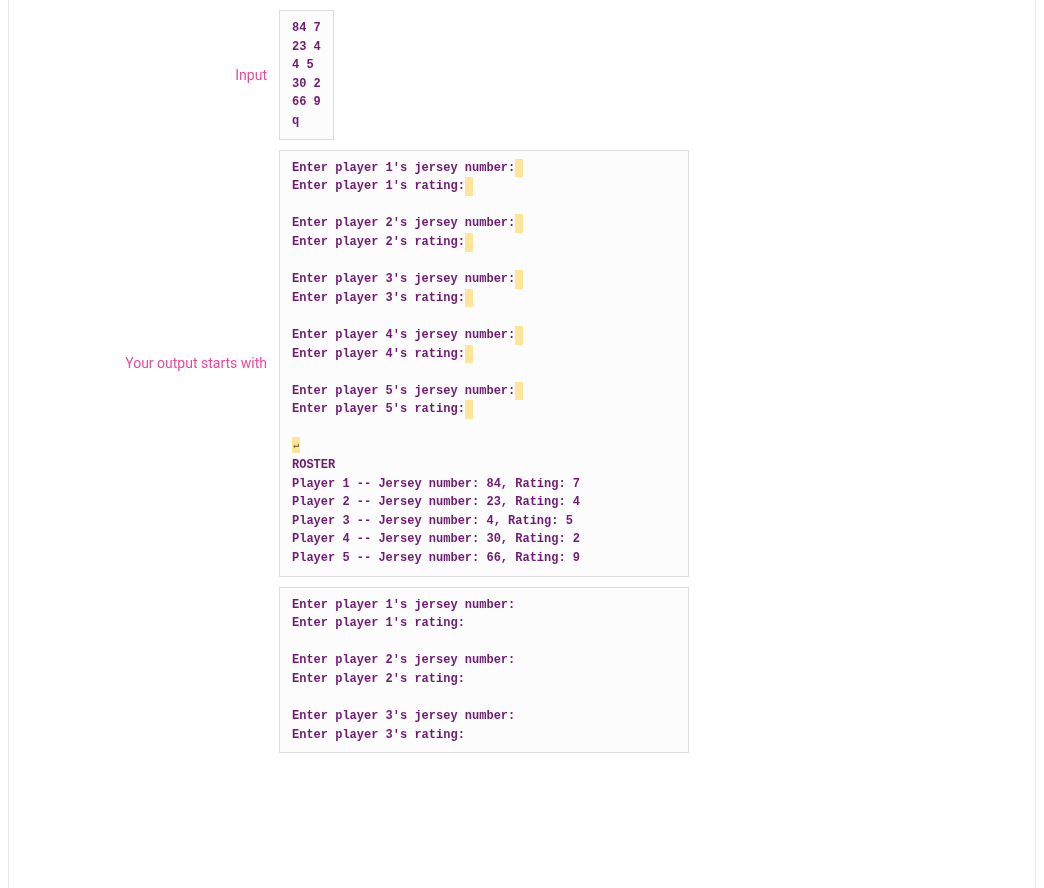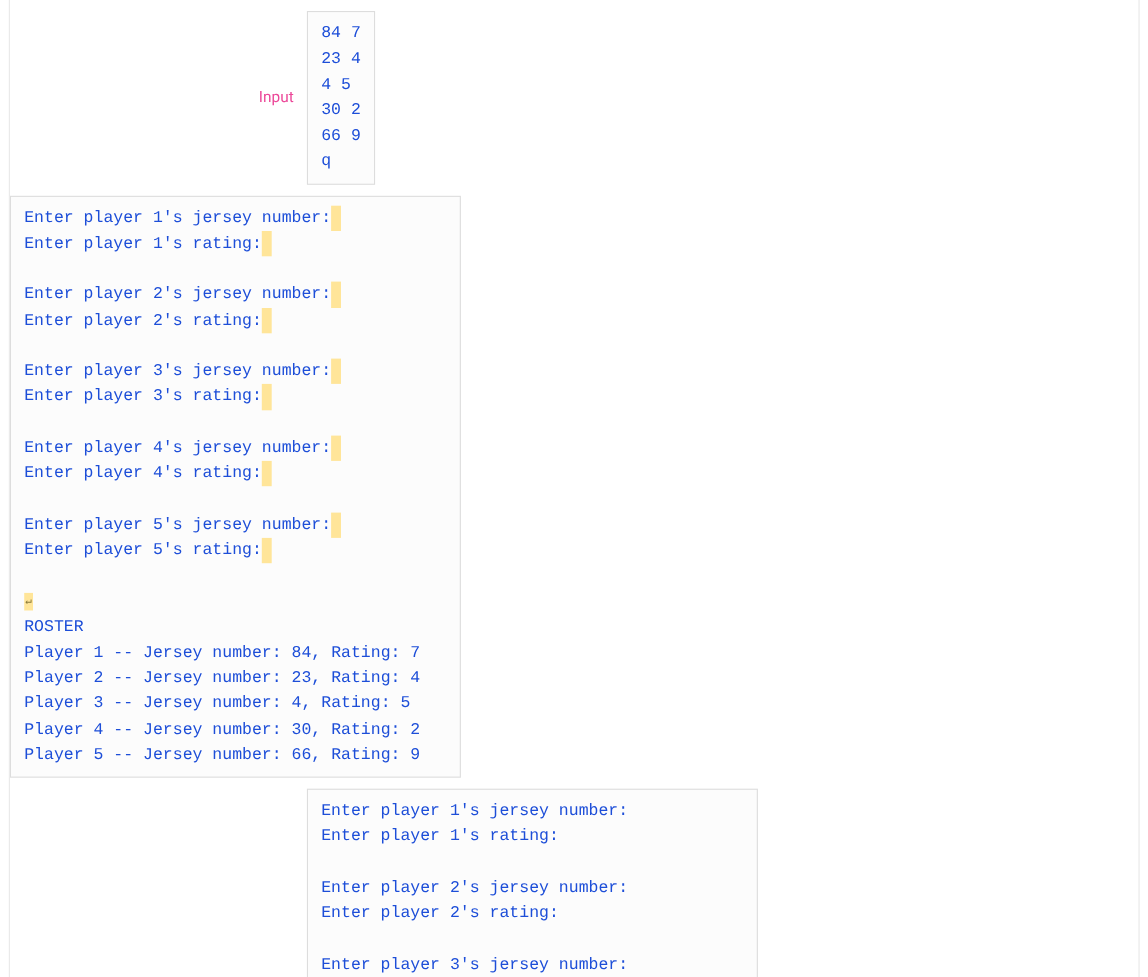--- a/index.html
+++ b/index.html
@@ -45,25 +45,26 @@
       justify-content: flex-end;
     }
     .content-col {
       flex: 0 0 auto;
     }
     .code-box {
       border: 1px solid #ddd;
       background: #fcfcfc;
       padding: 8px 12px;
       font-family: 'Courier New', Courier, monospace;
-      font-size: 15px;
+      font-size: 12px;
       line-height: 1.55;
-      color: #1d4ed8;
+      color: #701a75;
       white-space: pre;
       display: inline-block;
+      font-weight: bold;
     }
     .code-box.narrow {
       min-width: 50px;
     }
     .code-box.wide {
       min-width: 410px;
     }
     .hl {
       background-color: #ffe599;
       display: inline-block;
@@ -98,20 +99,21 @@
         <div class="code-box narrow" id="input-box">84 7
 23 4
 4 5
 30 2
 66 9
 q</div>
       </div>
     </div>
 
     <div class="row">
+      <div class="label-col">Your output starts with</div>
       <div class="content-col">
         <div class="code-box wide" id="output-hl-box">Enter player 1's jersey number:<span class="hl">&nbsp;</span>
 Enter player 1's rating:<span class="hl">&nbsp;</span>
 
 Enter player 2's jersey number:<span class="hl">&nbsp;</span>
 Enter player 2's rating:<span class="hl">&nbsp;</span>
 
 Enter player 3's jersey number:<span class="hl">&nbsp;</span>
 Enter player 3's rating:<span class="hl">&nbsp;</span>
 

